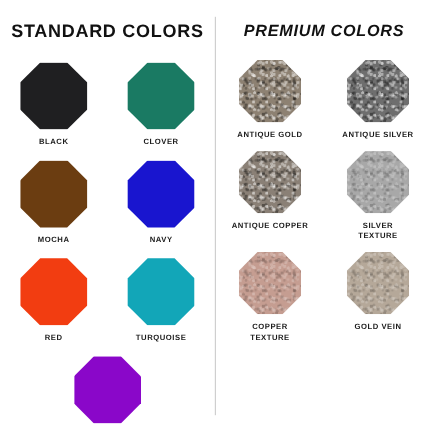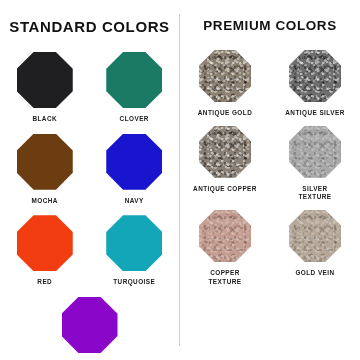--- a/index.html
+++ b/index.html
@@ -38,21 +38,21 @@
 
   .col-title {
     font-weight: bold;
     font-size: 15px;
     letter-spacing: 0.6px;
     color: #111111;
     text-align: center;
     margin: 0 0 17px 0;
     white-space: nowrap;
   }
-  .col-right .col-title { font-size: 13.5px; }
+  .col-right .col-title { font-size: 13.5px; font-style: italic; }
 
   .grid {
     display: flex;
     flex-wrap: wrap;
     justify-content: center;
   }
   .swatch-cell {
     width: 50%;
     box-sizing: border-box;
     display: flex;

